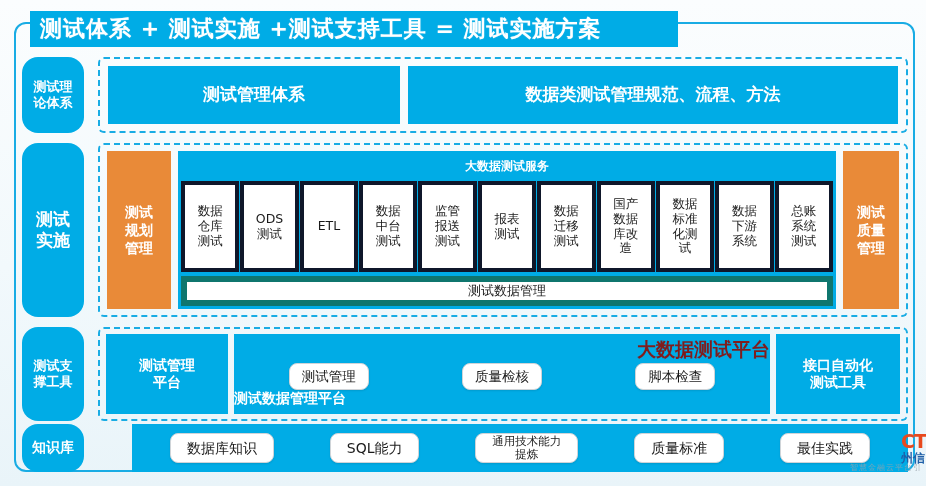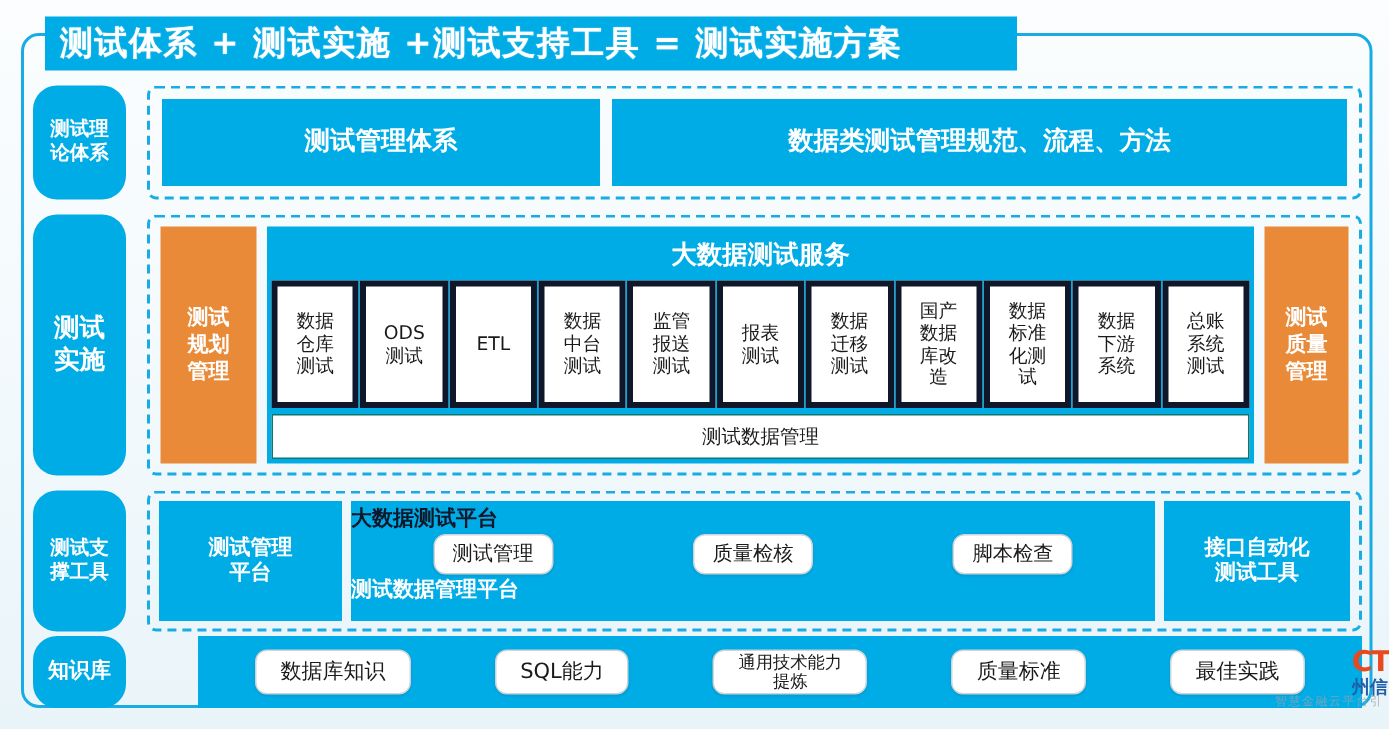--- a/index.html
+++ b/index.html
@@ -110,61 +110,61 @@
   #impl-plan { width: 64px; font-size: 14px; flex-direction: column; }
   #impl-qual { width: 56px; font-size: 14px; flex-direction: column; }
 
   .service-panel {
     flex: 1;
     background: #00ace6;
     display: flex; flex-direction: column;
     padding: 2px 3px 3px 3px;
   }
   .service-title {
-    color:#fff; font-weight:bold; font-size:17px;
+    color:#fff; font-weight:bold; font-size:12px;
     text-align:center; padding:5px 0 6px 0;
   }
   .service-cells {
     display: flex; flex: 1; gap: 1px;
     background: #00ace6;
   }
   .service-cell {
     flex: 1;
     background: #fff;
     border: 4px solid #0f172a;
     display: flex; align-items: center; justify-content: center;
     text-align: center;
     font-size: 12.5px; color:#1a1a1a; line-height: 1.18;
     padding: 2px 1px;
   }
   .service-footer {
     margin-top: 4px;
     background: #fff;
-    border: 1px solid #0f766e;
+    border: 6px solid #0f766e;
     height: 30px;
     display:flex; align-items:center; justify-content:center;
     font-size: 13px; color:#1a1a1a;
   }
 
   
   #row-tools { left: 22px; top: 327px; width: 886px; height: 94px; }
   #row-tools .side-label { width: 62px; font-size: 13px; }
   #row-tools .dashed-box { margin-left: 14px; padding: 5px 6px; gap: 6px; }
   #tools-mgmt { flex: 0 0 122px; font-size: 14px; flex-direction: column; }
   #tools-api  { flex: 0 0 124px; font-size: 14px; flex-direction: column; }
 
   .platform-panel {
     flex: 1;
     background: #00ace6;
     display: flex; flex-direction: column;
     position: relative;
   }
   .platform-title {
-    color:#0f172a; font-weight:bold; font-size:14px;
-    text-align:left; padding-top:3px;
+    color:#7f1d1d; font-weight:bold; font-size:19px;
+    text-align:right; padding-top:3px;
   }
   .platform-pills {
     display: flex; justify-content: space-around; align-items: center;
     flex: 1; padding: 0 8px;
   }
   .platform-pills .white-pill {
     height: 27px; padding: 0 12px; font-size: 13.5px;
   }
   .platform-footer {
     color:#fff; font-weight:bold; font-size:14px;

